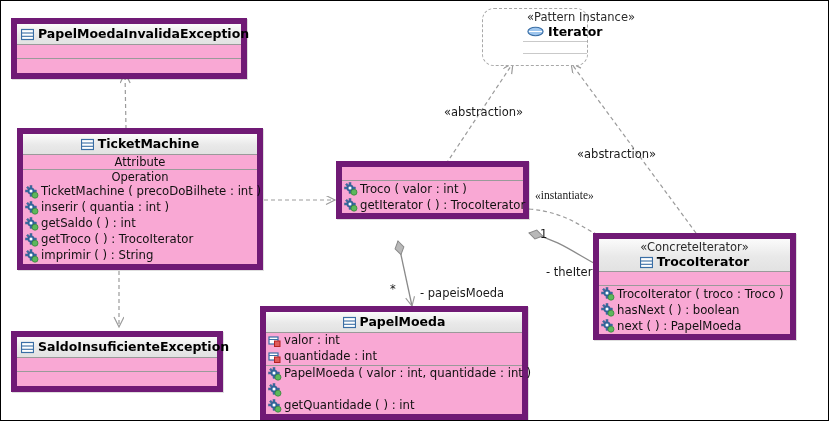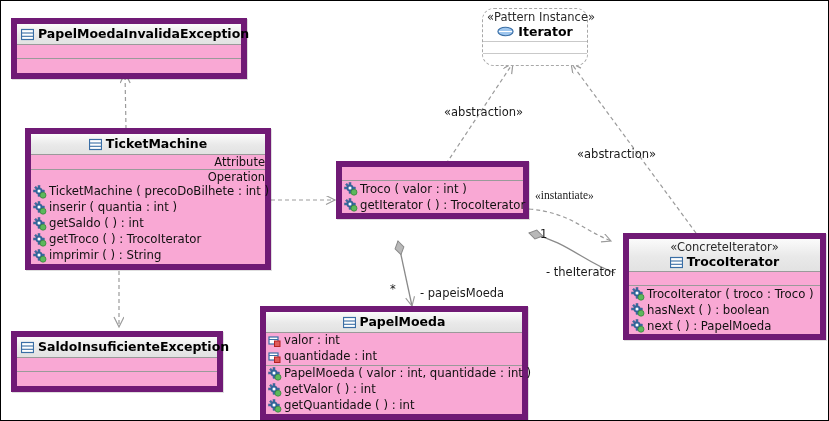--- a/index.html
+++ b/index.html
@@ -61,21 +61,21 @@
 
   .compartment {
     border-bottom: 1px solid #9a9a9a;
     padding: 0;
   }
   .compartment:last-child { border-bottom: none; }
   .compartment.empty { height: 13px; }
   .compartment.empty2 { height: 14px; }
 
   .label-row {
-    text-align: right;
+    text-align: center;
     font-size: 11.5px;
     color: #111;
     line-height: 14px;
     height: 14px;
   }
 
   .member {
     display: flex;
     align-items: center;
     font-size: 11.7px;
@@ -207,21 +207,21 @@
             <line x1="0.5" y1="5" x2="12.5" y2="5" stroke="#3a6ea5" stroke-width="1.1"></line>
             <line x1="0.5" y1="8.3" x2="12.5" y2="8.3" stroke="#3a6ea5" stroke-width="1.1"></line>
           </svg>
         </span><span class="nm">PapelMoedaInvalidaException</span>
       </span>
     </div>
     <div class="compartment empty"></div>
     <div class="compartment empty2"></div>
   </div>
 
-  <div class="uml-class" style="left:24px; top:127px; width:246px;">
+  <div class="uml-class" style="left:16px; top:127px; width:246px;">
     <div class="uml-header">
       <span class="cls-title">
         <span class="icon-class">
           <svg viewBox="0 0 13 13" width="13" height="13">
             <rect x="0.5" y="1.5" width="12" height="10" fill="#ffffff" stroke="#3a6ea5" stroke-width="1.2"></rect>
             <line x1="0.5" y1="5" x2="12.5" y2="5" stroke="#3a6ea5" stroke-width="1.1"></line>
             <line x1="0.5" y1="8.3" x2="12.5" y2="8.3" stroke="#3a6ea5" stroke-width="1.1"></line>
           </svg>
         </span><span class="nm">TicketMachine</span>
       </span>
@@ -333,21 +333,21 @@
             <line x1="0.5" y1="5" x2="12.5" y2="5" stroke="#3a6ea5" stroke-width="1.1"></line>
             <line x1="0.5" y1="8.3" x2="12.5" y2="8.3" stroke="#3a6ea5" stroke-width="1.1"></line>
           </svg>
         </span><span class="nm">SaldoInsuficienteException</span>
       </span>
     </div>
     <div class="compartment empty"></div>
     <div class="compartment empty2"></div>
   </div>
 
-  <div class="uml-class" style="left:481px; top:7px; width:106px; border:1px dashed #a8a8a8; border-radius:12px; background:#ffffff; box-shadow:none;">
+  <div class="uml-class" style="left:481px; top:7px; width:106px; border:1px dashed #a8a8a8; border-radius:12px; background:#ffffff; box-shadow:none;padding-left:40px;">
     <div class="uml-header" style="background:#ffffff; border-bottom:1px solid #c9c9c9; border-radius:11px 11px 0 0;">
       <span class="stereo">«Pattern Instance»</span>
       <span class="cls-title">
         <span class="icon-oval">
           <svg viewBox="0 0 17 11" width="17" height="11">
             <ellipse cx="8.5" cy="5.5" rx="7.6" ry="4.2" fill="#9ec6ee" stroke="#3a6ea5" stroke-width="1.1"></ellipse>
             <line x1="2" y1="5.5" x2="15" y2="5.5" stroke="#ffffff" stroke-width="1"></line>
           </svg>
         </span><span class="nm">Iterator</span>
       </span>
@@ -391,21 +391,21 @@
             </g>
             <circle cx="6" cy="6" r="1.5" fill="#ffffff"></circle>
             <circle cx="10" cy="10.2" r="3" fill="#5cb85c" stroke="#2e7d32" stroke-width="0.7"></circle>
           </svg>
         </span>
         <span class="txt">getIterator ( ) : TrocoIterator</span>
       </div>
     </div>
   </div>
 
-  <div class="uml-class" style="left:622px; top:232px; width:203px;">
+  <div class="uml-class" style="left:592px; top:232px; width:203px;">
     <div class="uml-header">
       <span class="stereo">«ConcreteIterator»</span>
       <span class="cls-title">
         <span class="icon-class">
           <svg viewBox="0 0 13 13" width="13" height="13">
             <rect x="0.5" y="1.5" width="12" height="10" fill="#ffffff" stroke="#3a6ea5" stroke-width="1.2"></rect>
             <line x1="0.5" y1="5" x2="12.5" y2="5" stroke="#3a6ea5" stroke-width="1.1"></line>
             <line x1="0.5" y1="8.3" x2="12.5" y2="8.3" stroke="#3a6ea5" stroke-width="1.1"></line>
           </svg>
         </span><span class="nm">TrocoIterator</span>
@@ -532,21 +532,20 @@
                 <rect x="5" y="8.4" width="2" height="3"></rect>
               <rect x="0.6" y="5" width="3" height="2"></rect>
                 <rect x="8.4" y="5" width="3" height="2"></rect>
               <rect x="1.8" y="1.8" width="2.4" height="2" transform="rotate(45 3 2.8)"></rect>
               <rect x="7.8" y="7.8" width="2.4" height="2" transform="rotate(45 9 8.8)"></rect>
             </g>
             <circle cx="6" cy="6" r="1.5" fill="#ffffff"></circle>
             <circle cx="10" cy="10.2" r="3" fill="#5cb85c" stroke="#2e7d32" stroke-width="0.7"></circle>
           </svg>
         </span>
-        <span class="txt">getValor ( ) : int</span>
       </div>
       <div class="member">
         <span class="icon-method">
           <svg viewBox="0 0 14 14" width="14" height="14">
             <g fill="#3a6ea5" stroke="#2d5580" stroke-width="0.4">
               <circle cx="6" cy="6" r="3.3"></circle>
               <rect x="5" y="0.6" width="2" height="3"></rect>
                 <rect x="5" y="8.4" width="2" height="3"></rect>
               <rect x="0.6" y="5" width="3" height="2"></rect>
                 <rect x="8.4" y="5" width="3" height="2"></rect>

